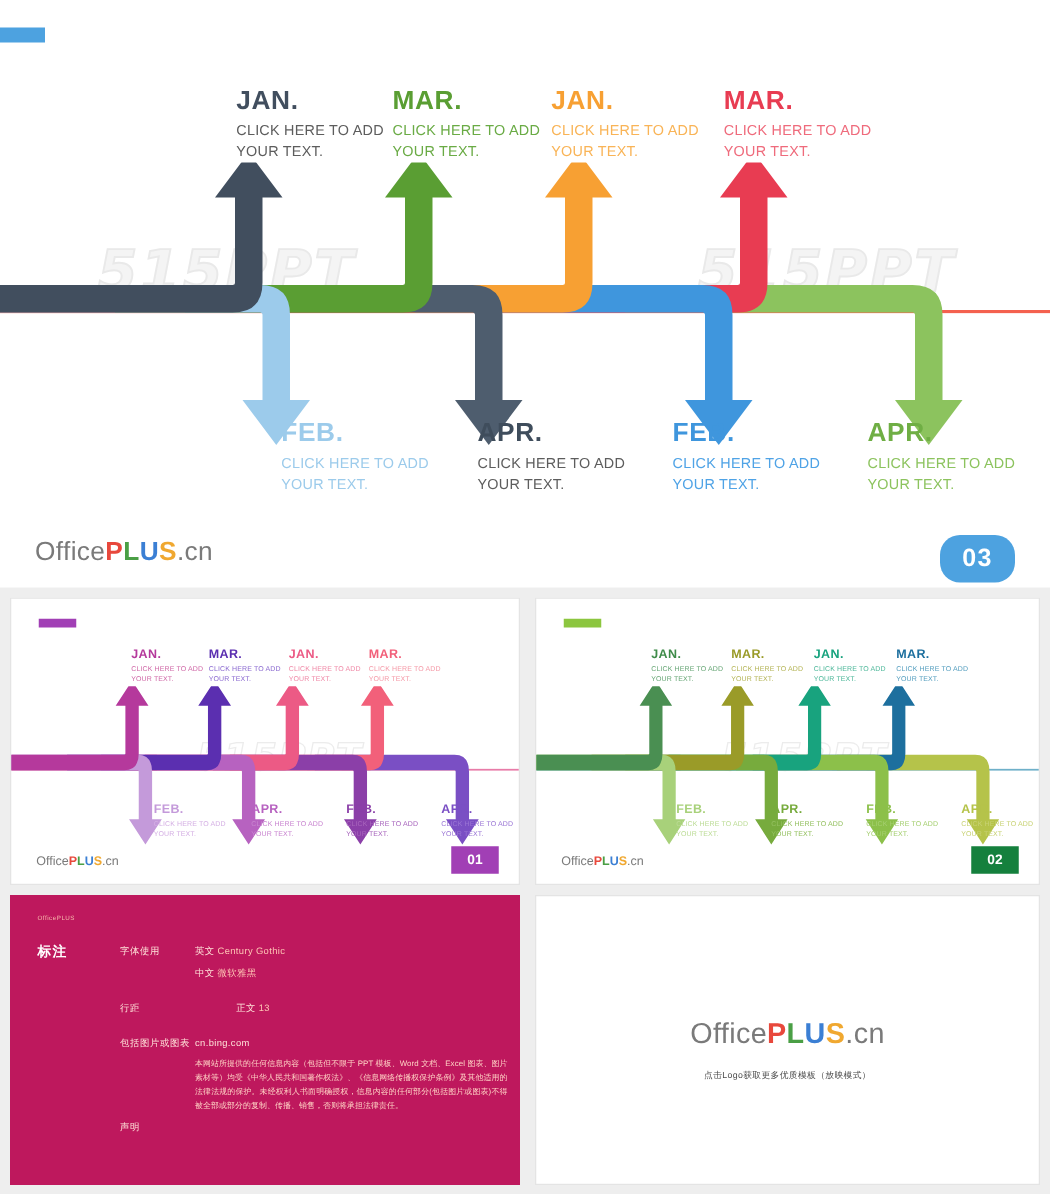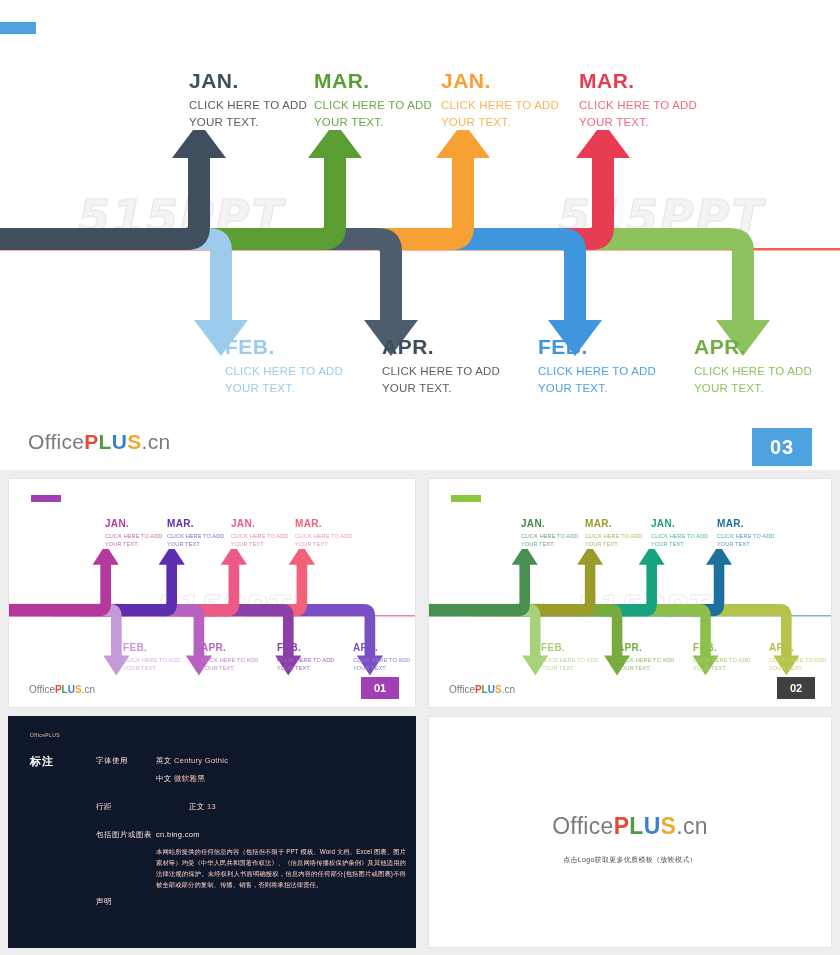--- a/index.html
+++ b/index.html
@@ -55,31 +55,31 @@
   }
   .lg-grey{color:#7a7a7a;}
   .lg-p{color:#e8483c;font-weight:bold;}
   .lg-l{color:#4a9f45;font-weight:bold;}
   .lg-u{color:#3b7fd4;font-weight:bold;}
   .lg-s{color:#f0a830;font-weight:bold;}
   #page-badge{
     position:absolute;left:752px;top:428px;width:60px;height:38px;
     background:#4da2e0;color:#fff;
     font-size:20px;font-weight:bold;letter-spacing:1px;
-    display:flex;align-items:center;justify-content:center;
+    display:flex;align-items:center;justify-content:center;border-radius:16px;
   }
 
   
   .thumb{
     position:absolute;background:#ffffff;overflow:hidden;
     box-sizing:border-box;border:1px solid #e4e4e4;
   }
   #thumb-01{left:8px;top:478px;width:408px;height:230px;}
   #thumb-02{left:428px;top:478px;width:404px;height:230px;}
-  #thumb-03{left:8px;top:716px;width:408px;height:232px;background:#0f172a;border:none;}
+  #thumb-03{left:8px;top:716px;width:408px;height:232px;background:#be185d;border:none;}
   #thumb-04{left:428px;top:716px;width:404px;height:232px;}
 
   .t-accent{position:absolute;left:22px;top:16px;width:30px;height:7px;}
   .t-txt{position:absolute;width:88px;}
   .t-month{font-size:10px;font-weight:bold;letter-spacing:0.3px;line-height:1;margin:0 0 3px 0;}
   .t-body{font-size:5.6px;line-height:1.5;letter-spacing:0.1px;margin:0;}
   .t-body span{display:block;}
   .t-logo{position:absolute;left:20px;bottom:12px;font-size:10px;white-space:nowrap;}
   .t-badge{
     position:absolute;right:16px;bottom:8px;width:38px;height:22px;
@@ -424,21 +424,21 @@
   </div>
   <div class="t-txt" style="left:340px;top:164px;">
     <p class="t-month" style="color:#b5c34a">APR.</p>
     <p class="t-body" style="color:#c8d274">
       <span>CLICK HERE TO ADD</span>
       <span>YOUR TEXT.</span>
       </p>
   </div>
 
   <div class="t-logo"><span class="lg-grey">Office</span><span class="lg-p">P</span><span class="lg-l">L</span><span class="lg-u">U</span><span class="lg-s">S</span><span class="lg-grey">.cn</span></div>
-  <div class="t-badge" style="background:#404040">02</div>
+  <div class="t-badge" style="background:#15803d">02</div>
 </div>
 
 <div class="thumb" id="thumb-03">
   <div id="notes-mini-logo">OfficePLUS</div>
   <div id="notes-title">标注</div>
 
   <div class="nt-key" style="left:88px;top:40px;font-family:Liberation Mono, monospace;">字体使用</div>
   <div class="nt-val" style="left:148px;top:40px;">
     <span>英文</span>
     <span class="lt">Century Gothic</span>

